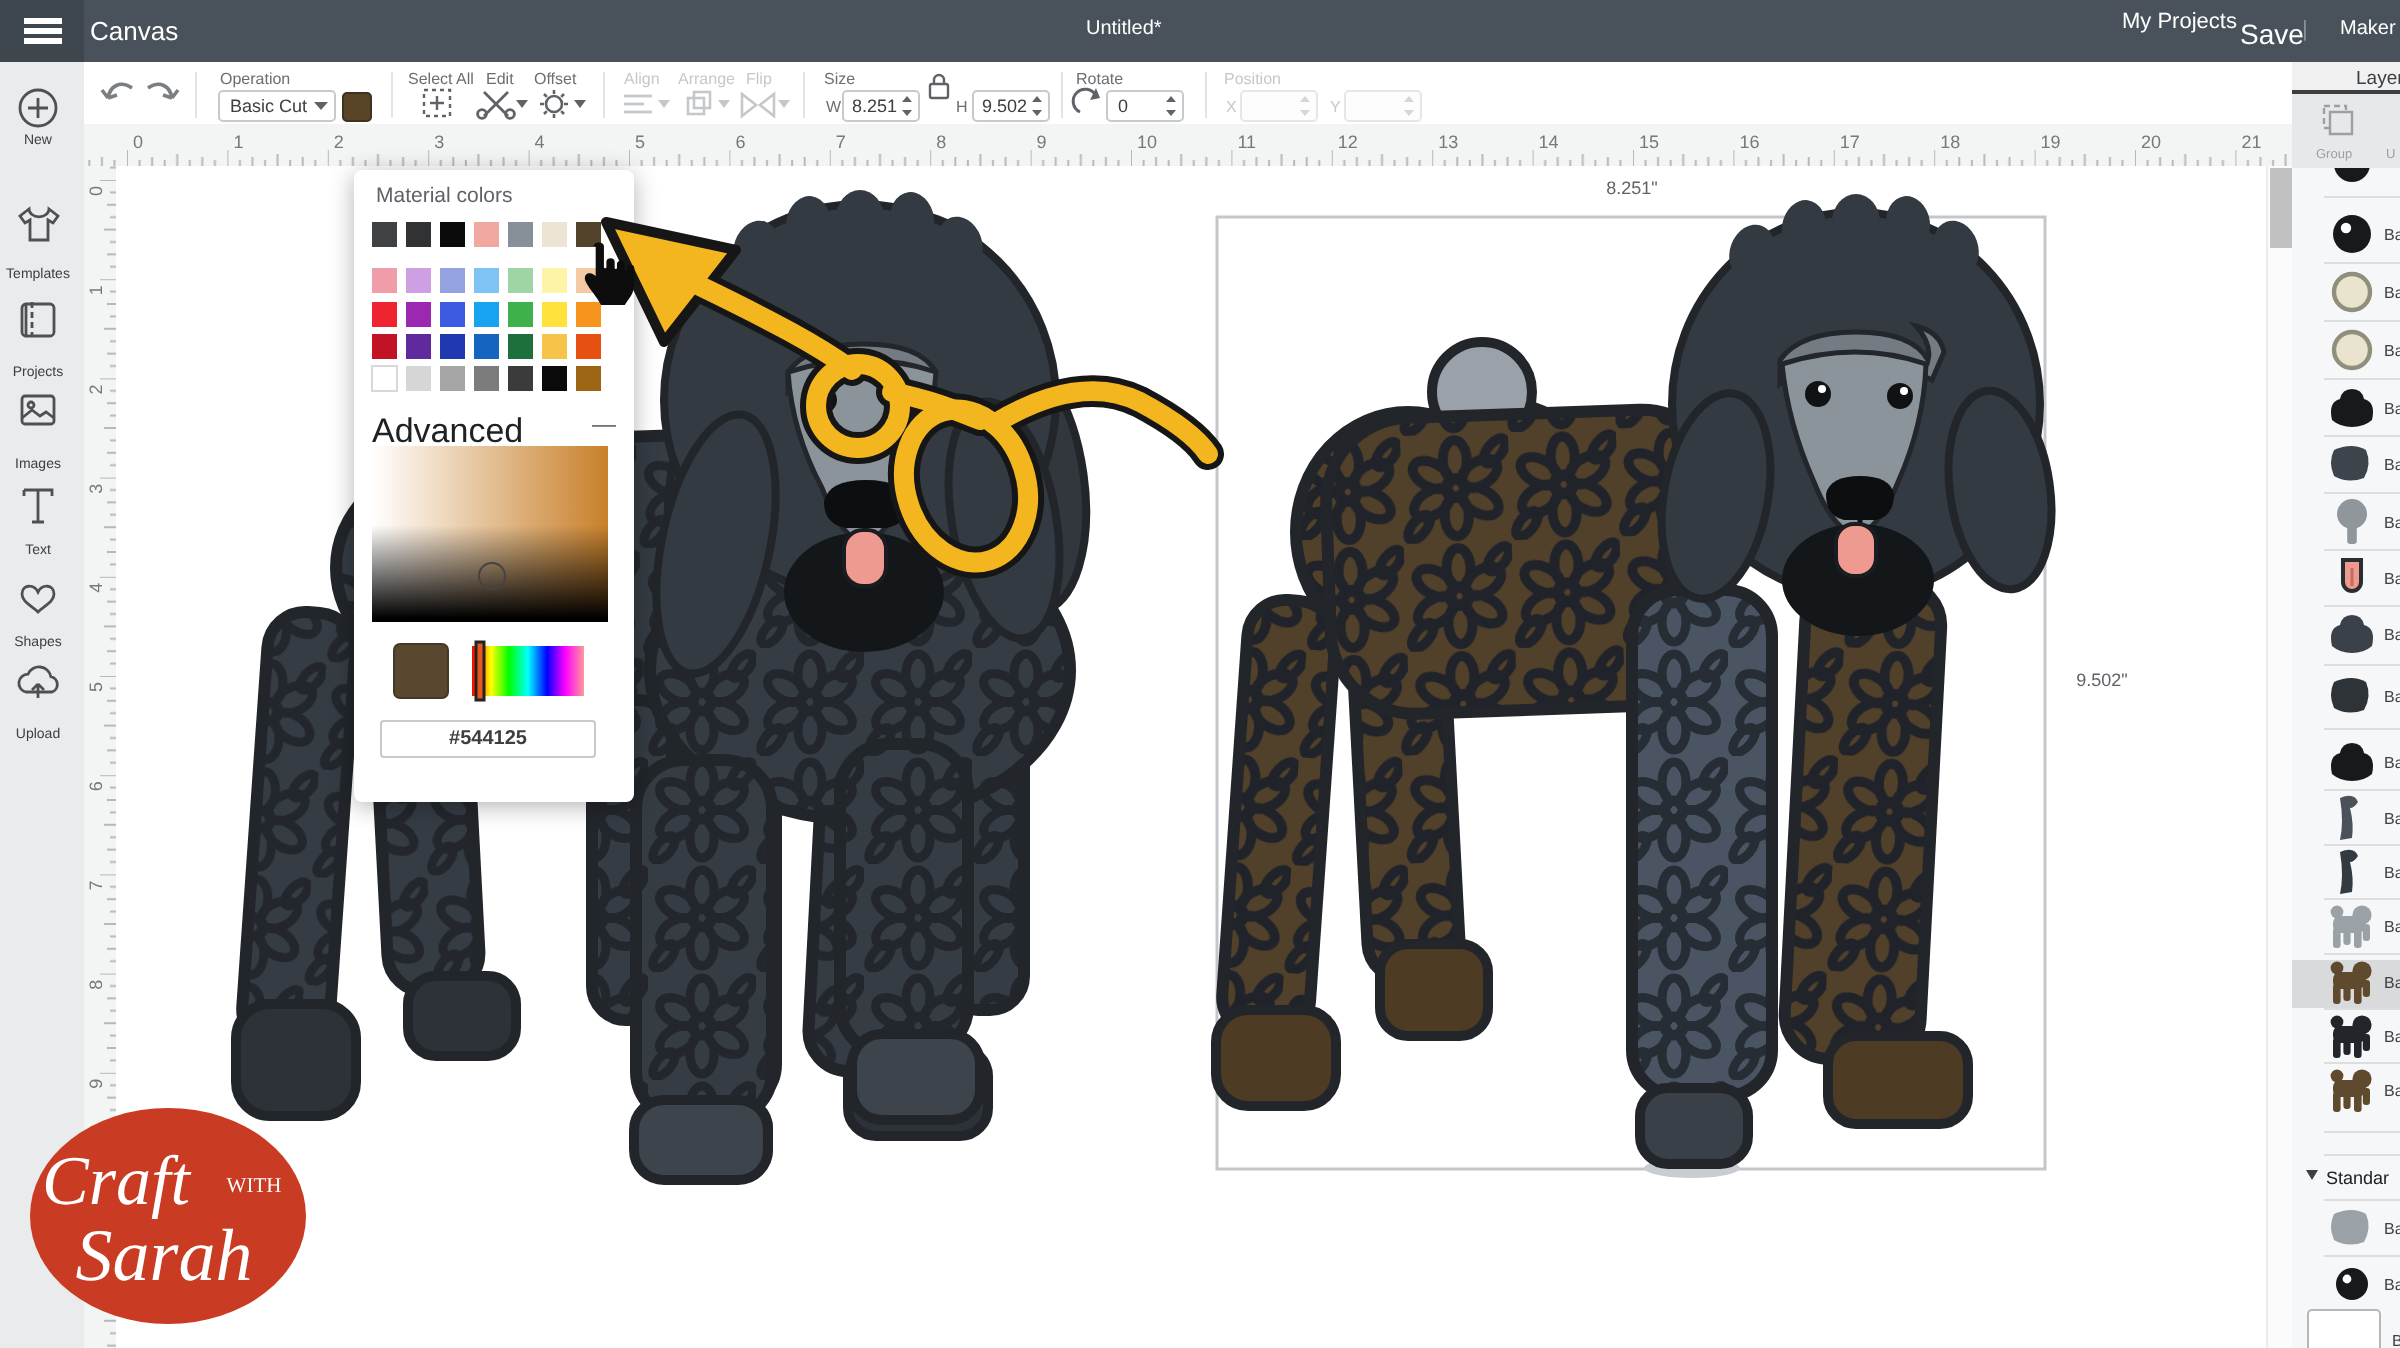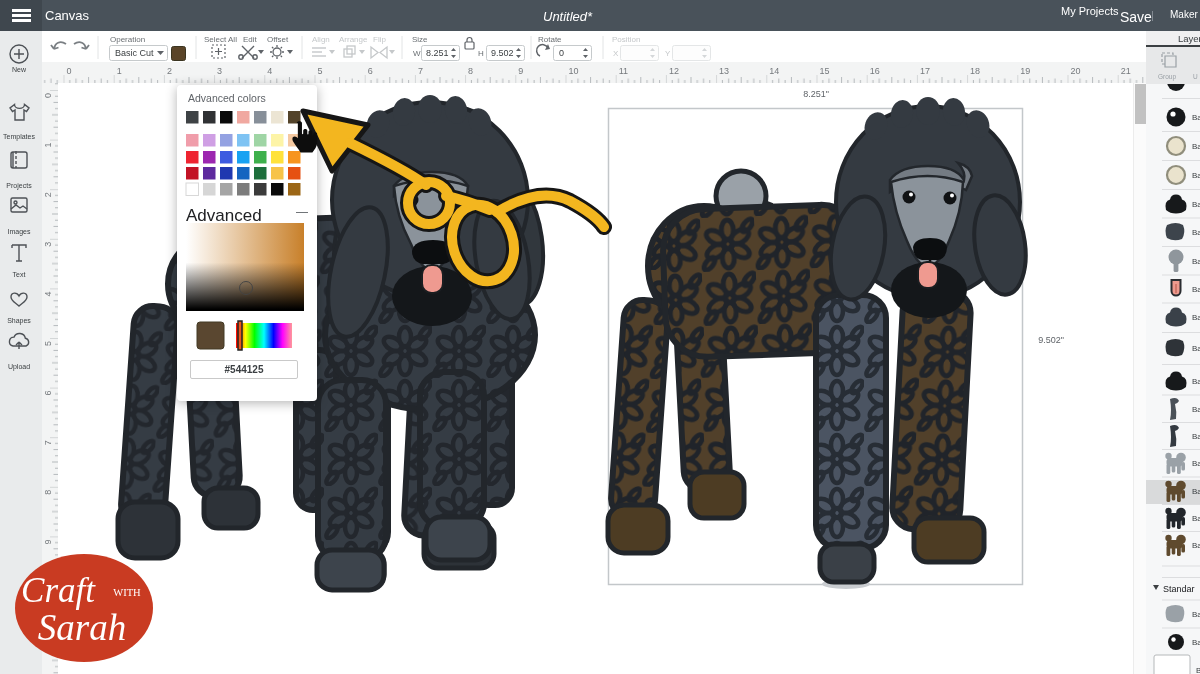--- a/index.html
+++ b/index.html
@@ -166,21 +166,21 @@
 </svg>
 
 <div class="abs" style="left:0;top:0;width:1200px;height:31px;background:#49525a;padding-left:37px;">
   <div class="abs" style="left:0;top:0;width:42px;height:31px;background:#3f474e;"></div>
   <div class="abs" style="left:12px;top:9px;width:19px;height:13px;">
     <div style="height:2.5px;background:#fff;margin-bottom:2.5px;"></div>
     <div style="height:2.5px;background:#fff;margin-bottom:2.5px;"></div>
     <div style="height:2.5px;background:#fff;"></div>
   </div>
   <div class="abs" style="left:45px;top:8px;font-size:13px;color:#fff;">Canvas</div>
-  <div class="abs" style="left:543px;top:9px;font-size:13px;color:#fff;font-style:italic;">Untitled*</div>
+  <div class="abs" style="left:543px;top:9px;font-size:10px;color:#fff;">Untitled*</div>
   <div class="abs" style="left:1061px;top:5px;font-size:11px;color:#fff;">My Projects</div>
   <div class="abs" style="left:1120px;top:9px;font-size:14px;color:#fff;">Save</div>
   <div class="abs" style="left:1151px;top:9px;font-size:11px;color:#8a9199;">|</div>
   <div class="abs" style="left:1170px;top:9px;font-size:10px;color:#fff;">Maker</div>
 </div>
 
 <div id="toolbar" class="abs" style="left:42px;top:31px;width:1158px;height:31px;background:#fff;"></div>
 <svg class="abs" style="left:0;top:0;" width="1200" height="62" viewBox="0 0 1200 62">
 
   <g fill="none" stroke="#7a7f83" stroke-width="1.8">
@@ -383,21 +383,21 @@
     <text x="19" y="188">Projects</text>
     <text x="19" y="234">Images</text>
     <text x="19" y="277">Text</text>
     <text x="19" y="323">Shapes</text>
     <text x="19" y="369">Upload</text>
   </g>
 </svg>
 </div>
 
 <div id="popup" class="abs" style="left:177px;top:85px;width:140px;height:316px;background:#fff;border-radius:4px;box-shadow:0 2px 12px rgba(0,0,0,0.3);">
-  <div class="abs" style="left:11px;top:7px;font-size:10.5px;color:#5f6368;">Advanced colors</div>
+  <div class="abs" style="left:11px;top:7px;font-size:10.5px;color:#5f6368;">Material colors</div>
   <svg class="abs" style="left:0;top:0;" width="140" height="316" viewBox="0 0 140 316">
     <g>
 
       <rect x="9" y="26" width="12.5" height="12.5" fill="#3e4245"></rect>
       <rect x="26" y="26" width="12.5" height="12.5" fill="#303234"></rect>
       <rect x="43" y="26" width="12.5" height="12.5" fill="#0a0a0a"></rect>
       <rect x="60" y="26" width="12.5" height="12.5" fill="#f0a8a0"></rect>
       <rect x="77" y="26" width="12.5" height="12.5" fill="#878f99"></rect>
       <rect x="94" y="26" width="12.5" height="12.5" fill="#ece5d4"></rect>
       <rect x="111" y="26" width="12.5" height="12.5" fill="#53432a"></rect>

